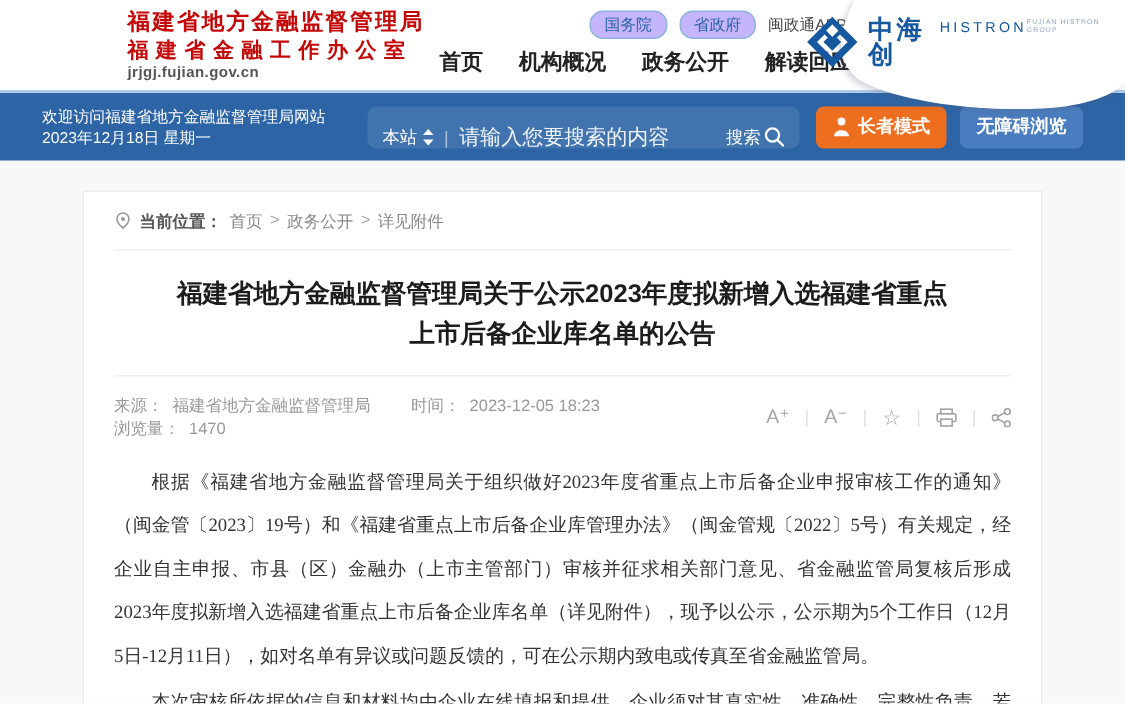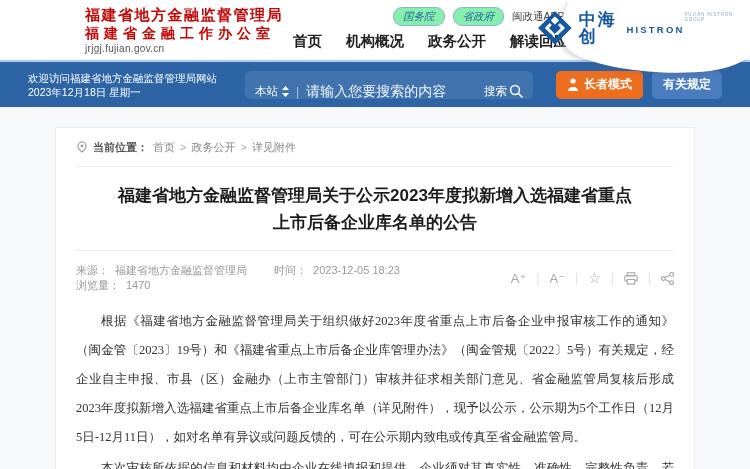--- a/index.html
+++ b/index.html
@@ -5,40 +5,40 @@
   * { margin:0; padding:0; box-sizing:border-box; }
   html,body { width:750px; height:469px; overflow:hidden; background:#fff;
     font-family:"Liberation Sans","DejaVu Sans",sans-serif; }
 
   
   .site-header { position:relative; height:62px; background:#fff;
     border-bottom:2px solid #aecbea; }
   .logo-block { position:absolute; left:85px; top:6px; color:#c40808; }
   .org-line1 { font-size:15px; font-weight:bold; letter-spacing:1.5px; line-height:18px; }
   .org-line2 { font-size:14px; font-weight:bold; letter-spacing:5px; line-height:18px; }
-  .site-domain { font-size:10px; font-weight:normal; color:#555; letter-spacing:.3px; margin-top:1px; }
+  .site-domain { font-size:10px; font-weight:bold; color:#555; letter-spacing:.3px; margin-top:1px; }
 
   .utility-row { position:absolute; left:393px; top:7px; display:flex; align-items:center;
     gap:8px; font-size:10.5px; color:#444; white-space:nowrap; }
   .pill { border:1px solid #8db2dc; color:#2d64a4; border-radius:9px; padding:1.5px 9px;
-    font-size:10.5px; background:#86efac;font-style:italic; }
+    font-size:10.5px; background:#c4b5fd; }
   .util-divider { color:#bbb; margin:0 2px; }
 
   .main-nav { position:absolute; left:293px; top:32px; display:flex; gap:24px;
     font-size:14.5px; font-weight:bold; color:#222; white-space:nowrap; }
   .main-nav span { cursor:pointer; }
 
   
   .corner-curl { position:absolute; top:0; right:0; width:212px; height:78px; z-index:50; }
   .corner-curl svg.curl-shape { position:absolute; top:0; left:0;
     filter:drop-shadow(-2px 2px 2px rgba(80,90,110,.25)); }
   .histron { position:absolute; top:9px; right:6px; display:flex; align-items:center; gap:7px; }
   .histron-text { display:flex; flex-direction:row; line-height:1; }
   .histron-cn { font-size:17px; font-weight:bold; color:#1558a0; letter-spacing:2px; }
-  .histron-en { font-size:9.5px; font-weight:bold; color:#1558a0; letter-spacing:2.2px; margin-top:14px; }
+  .histron-en { font-size:9.5px; font-weight:normal; color:#1558a0; letter-spacing:2.2px; margin-top:3px; }
   .histron-sub { font-size:4.5px; color:#8fa6bd; letter-spacing:.8px; margin-top:2px; }
 
   
   .blue-bar { height:45px; background:#2d64a6; display:flex; align-items:center;
     padding:0 28px; color:#fff; position:relative; }
   .welcome-block { font-size:10.5px; line-height:14px; white-space:nowrap; }
   .search-box { margin-left:28px; width:288px; height:28px; background:#4174ae;
     border-radius:6px; display:flex; align-items:flex-end; padding:0 10px; gap:7px; }
   .search-scope { font-size:11.5px; white-space:nowrap; cursor:pointer; display:flex;
     align-items:center; gap:4px; }
@@ -157,21 +157,21 @@
 
   <div class="bar-buttons">
     <button class="btn-elder">
       <svg width="12" height="13" viewBox="0 0 12 13">
         <circle cx="6" cy="3" r="2.6" fill="#fff"></circle>
         <path d="M1,13 C1,7.5 11,7.5 11,13 Z" fill="#fff"></path>
       </svg>
       <span>长者模式</span>
     </button>
     <button class="btn-access">
-      <span>有关规定</span>
+      <span>无障碍浏览</span>
     </button>
   </div>
 </div>
 
 <main class="page-main">
   <div class="card">
 
     <div class="breadcrumb">
       <svg width="12" height="12" viewBox="0 0 12 12">
         <path d="M6,1 C8.2,1 10,2.8 10,5 C10,7.8 6,11 6,11 C6,11 2,7.8 2,5 C2,2.8 3.8,1 6,1 Z" fill="none" stroke="#9a9a9a" stroke-width="1.1"></path>

